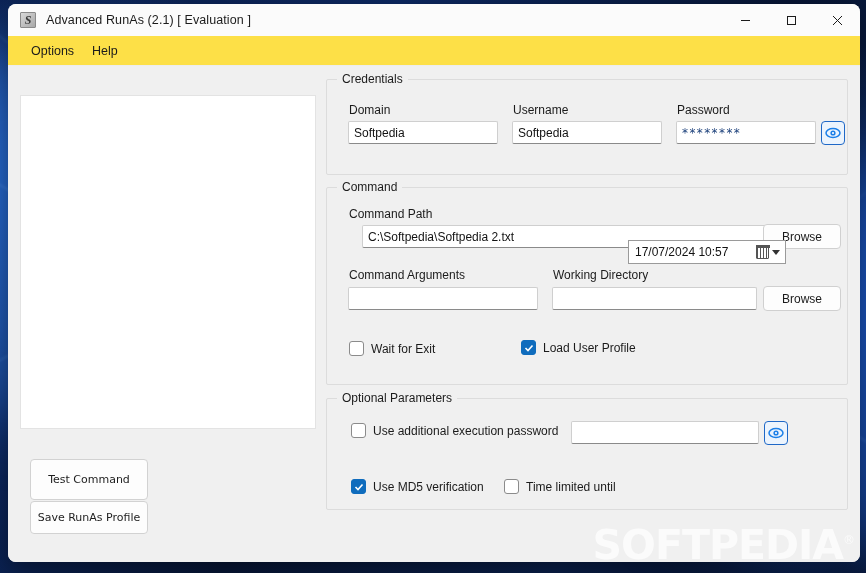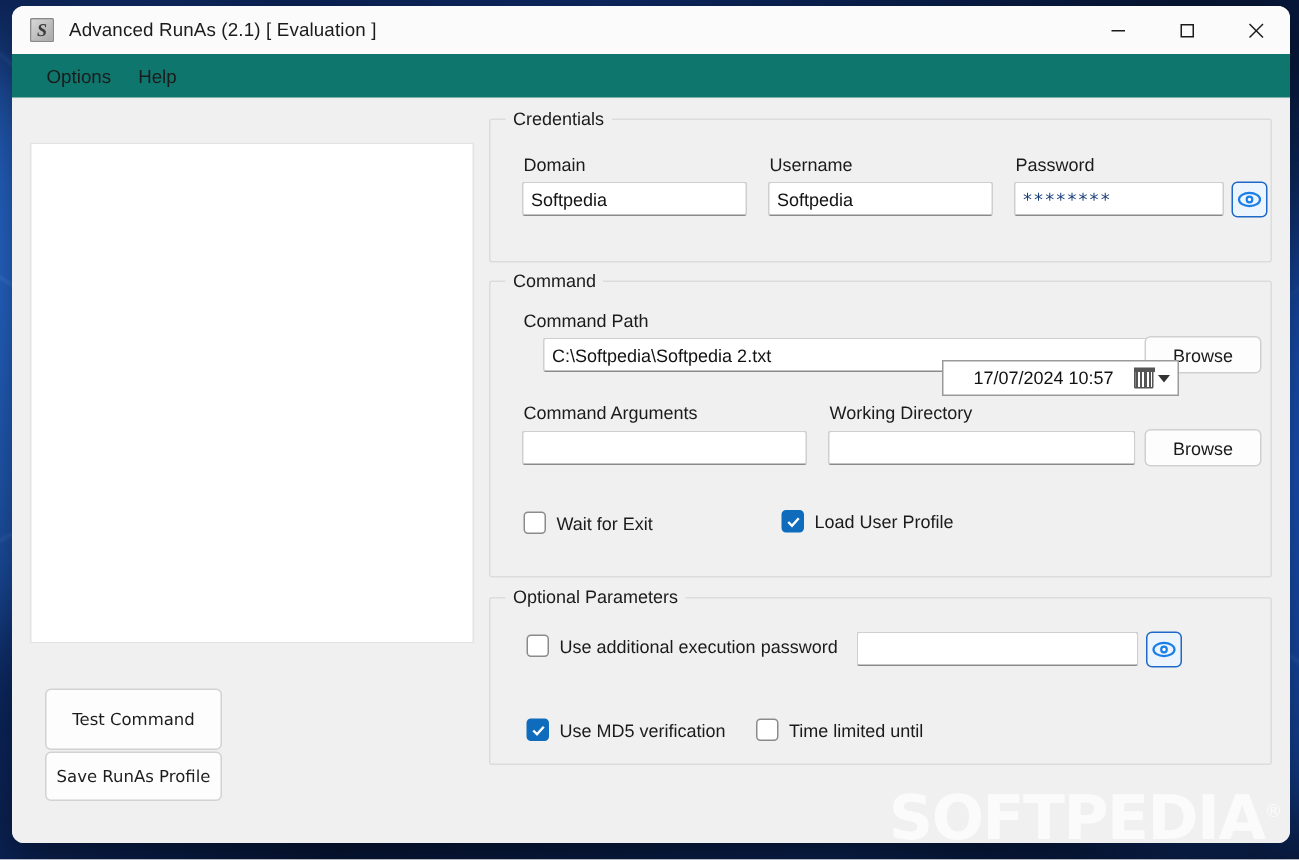--- a/index.html
+++ b/index.html
@@ -90,21 +90,21 @@
     display: flex; align-items: center; justify-content: center;
     color: #1b1b1b;
     font-size: 11px;
     cursor: default;
   }
   .win-btn svg { display: block; }
 
   
   #menubar {
     height: 30px;
-    background: #0f766e;
+    background: #fde047;
     display: flex;
     align-items: center;
     padding-left: 14px;
     flex: 0 0 auto;
     border-bottom: 1px solid #ededed;
   }
   .menu-item {
     font-size: 12.5px;
     color: #1b1b1b;
     padding: 3px 9px;
@@ -258,21 +258,20 @@
     border: 1px solid #9a9a9a;
     display: flex;
     align-items: center;
     cursor: default;
   }
   #date-value {
     flex: 1 1 auto;
     padding-left: 6px;
     font-size: 12px;
     color: #121212;
-    margin-left: 14px;
   }
   #date-icons {
     display: flex;
     align-items: center;
     padding-right: 5px;
     gap: 3px;
   }
   .cal-glyph {
     width: 13px; height: 13px;
     border: 1.5px solid #555;

